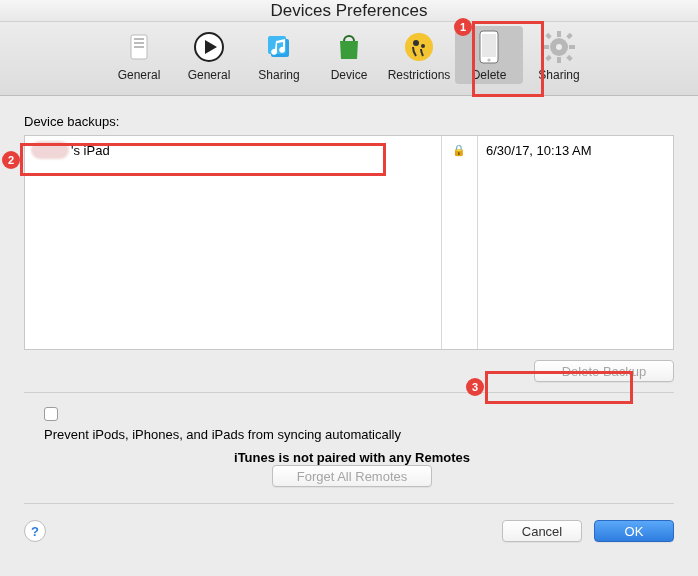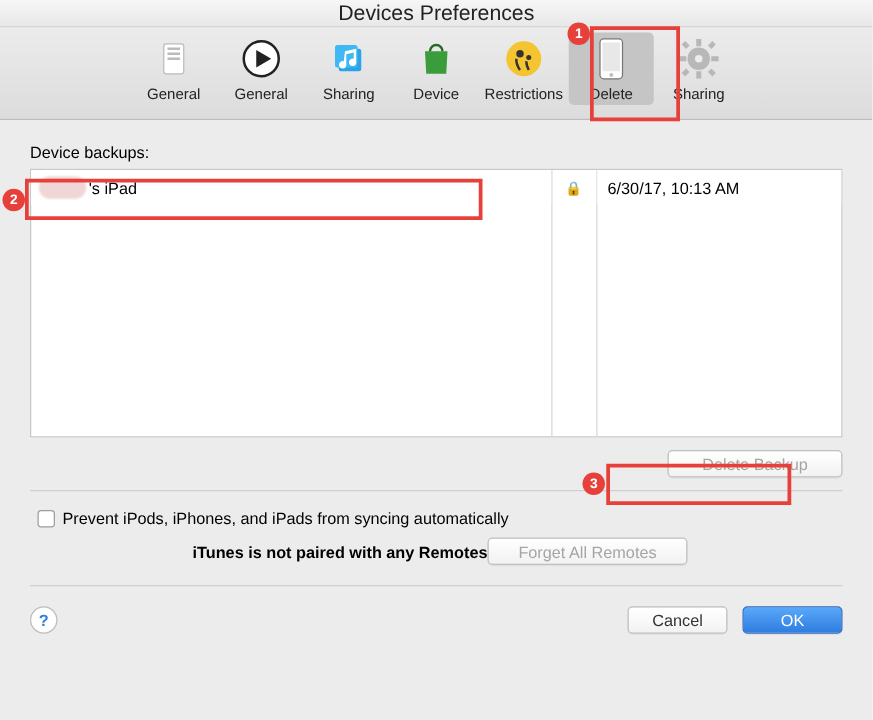--- a/index.html
+++ b/index.html
@@ -85,26 +85,26 @@
   }
   .btn.primary {
     background: linear-gradient(#5aa8f8,#2e7de0);
     border: 1px solid #2b6ac4; color: #fff;
     min-width: 80px;
   }
   .btn.disabled { color: #a5a5a5; }
   .btn.default { min-width: 80px; }
   .delete-row { display:flex; justify-content:flex-end; margin: 10px 0 6px 0; }
   .hr { height:1px; background:#cfcfcf; margin: 10px 0 14px 0; }
-  .check-row { display:flex; align-items:flex-end; gap:6px; margin: 2px 0 8px 6px; }
+  .check-row { display:flex; align-items:flex-start; gap:6px; margin: 2px 0 8px 20px; flex-direction: column; }
   .checkbox {
     width:14px; height:14px; border:1px solid #9d9d9d; border-radius:3px; background:#fff;
     display:inline-block;
   }
-  .remotes-row { display:flex; align-items:center; justify-content:center; margin-left:6px; }
+  .remotes-row { display:flex; align-items:center; justify-content:flex-start; margin-left:6px;flex-direction:column; }
   .bold { font-weight: 600; }
   .footer {
     border-top:1px solid #cfcfcf;
     margin-top: 16px;
     padding-top: 16px;
     display:flex; align-items:center; justify-content:space-between;
   }
   .footer-right { display:flex; gap:12px; }
   .help {
     width:22px; height:22px; border-radius:50%; border:1px solid #bdbdbd;

